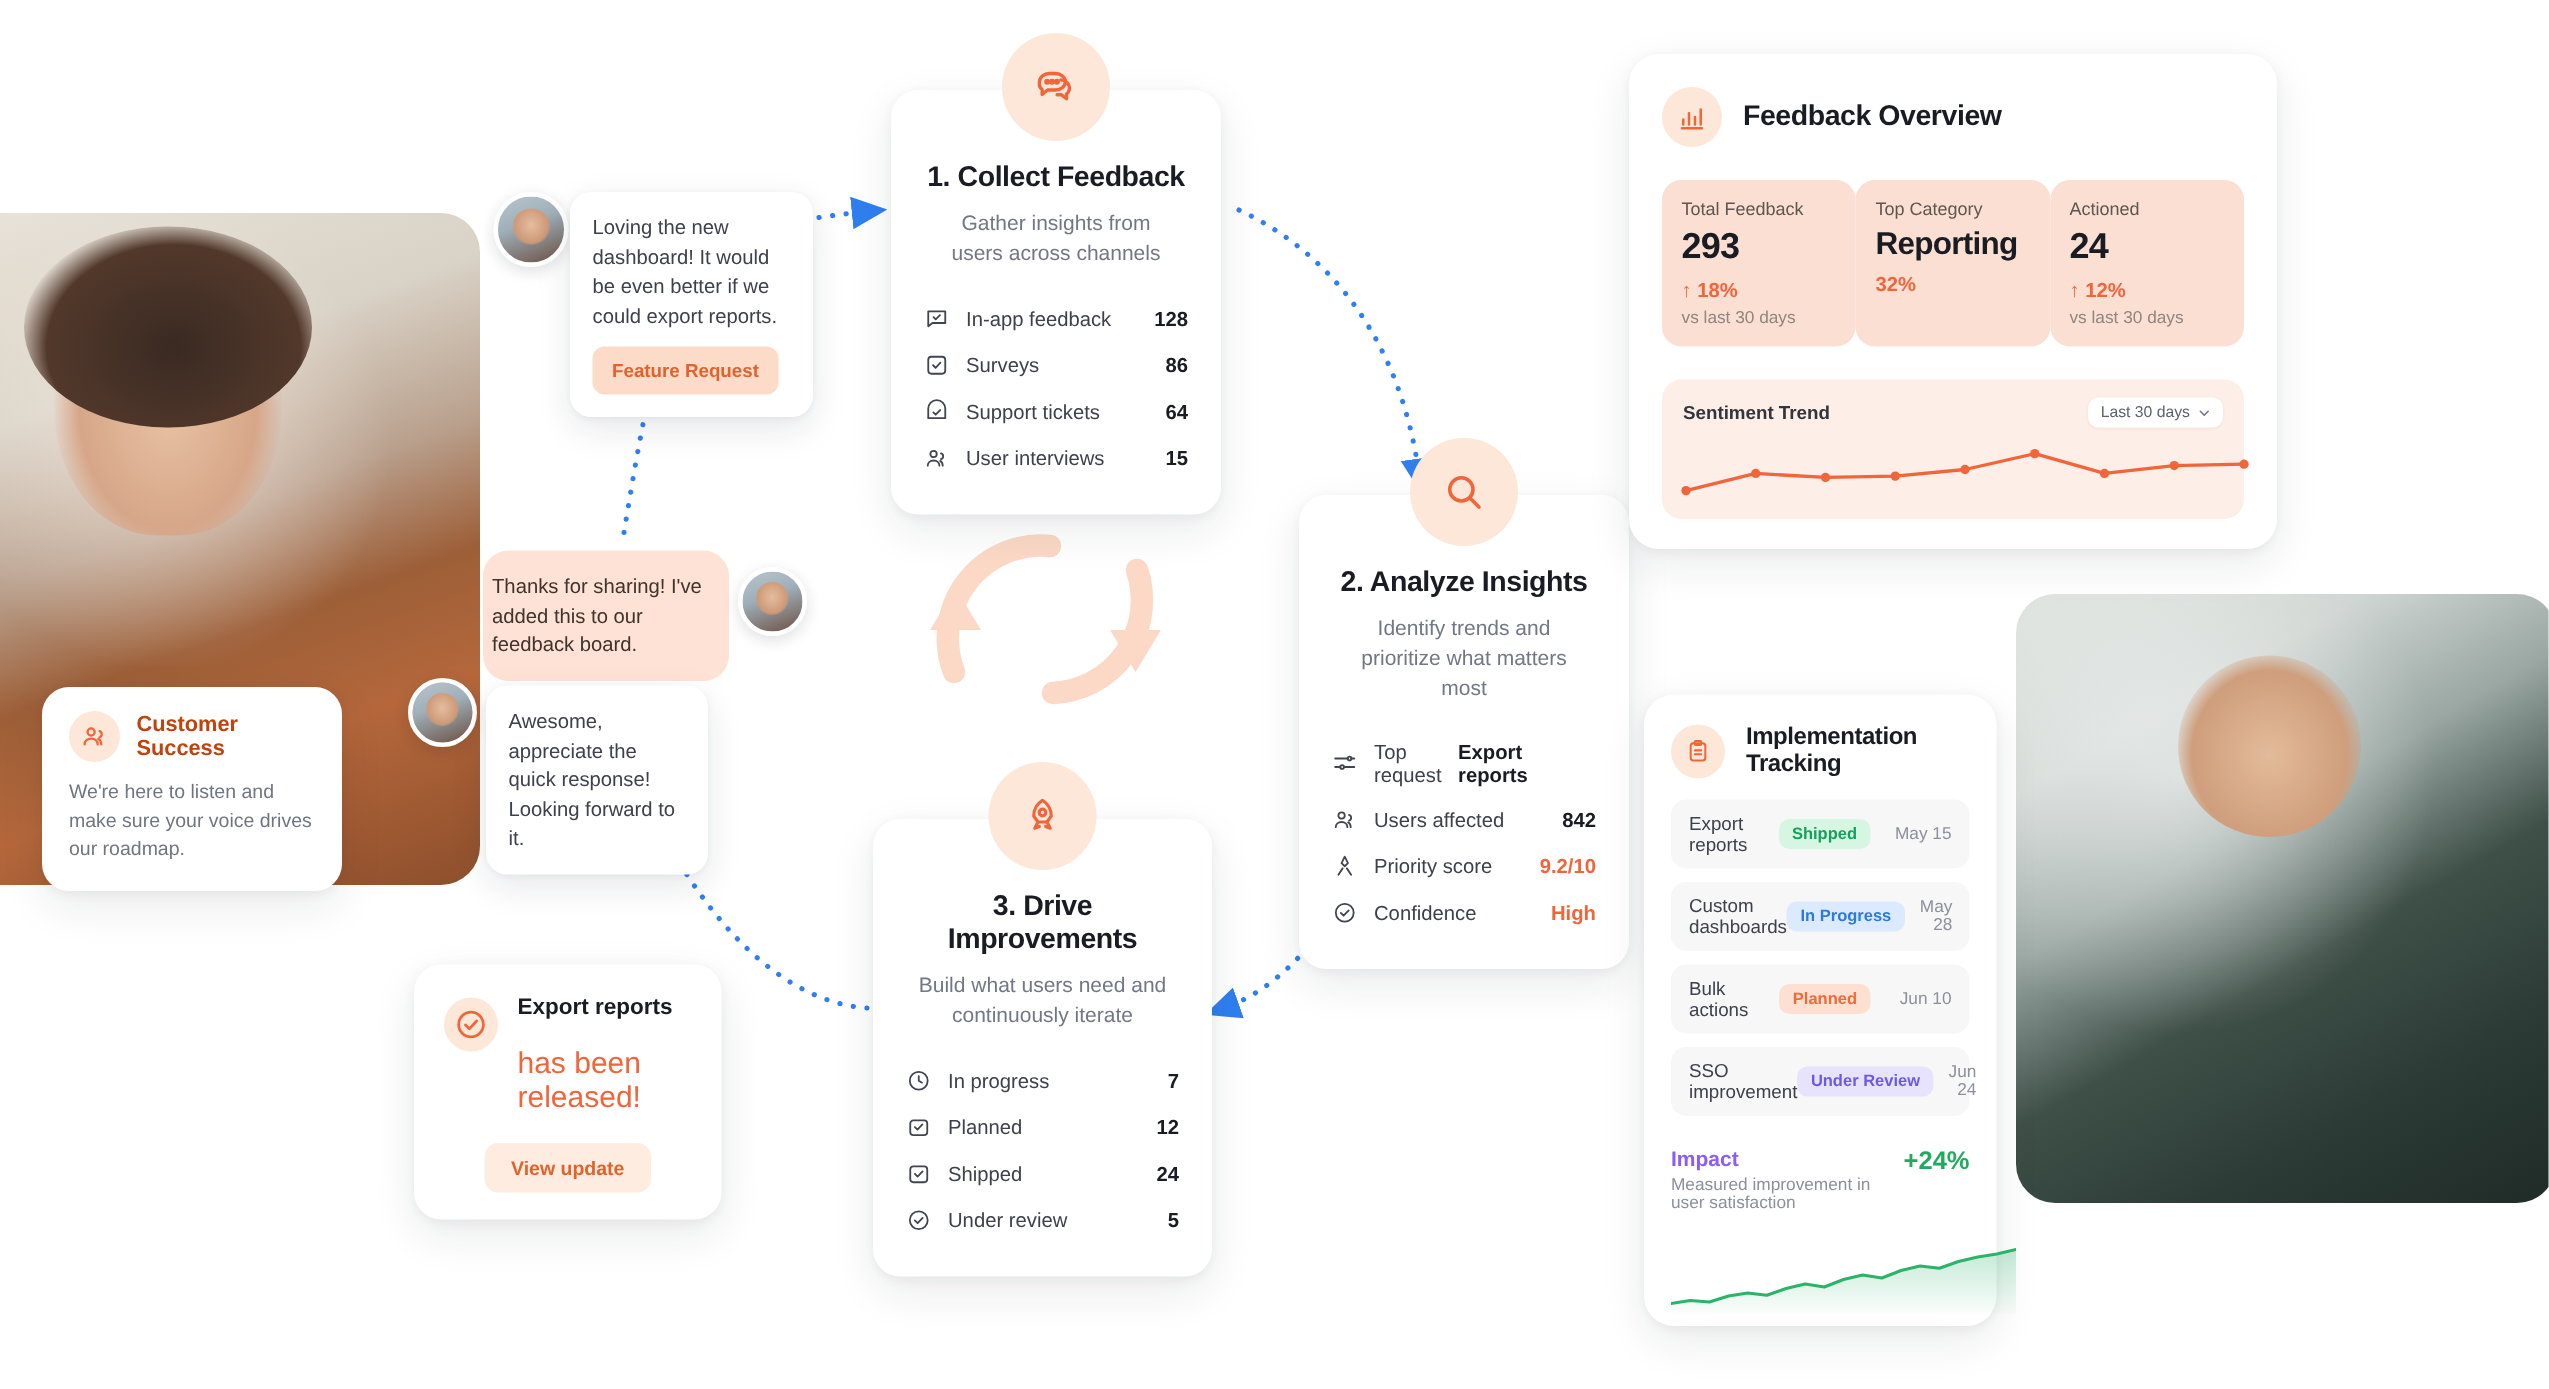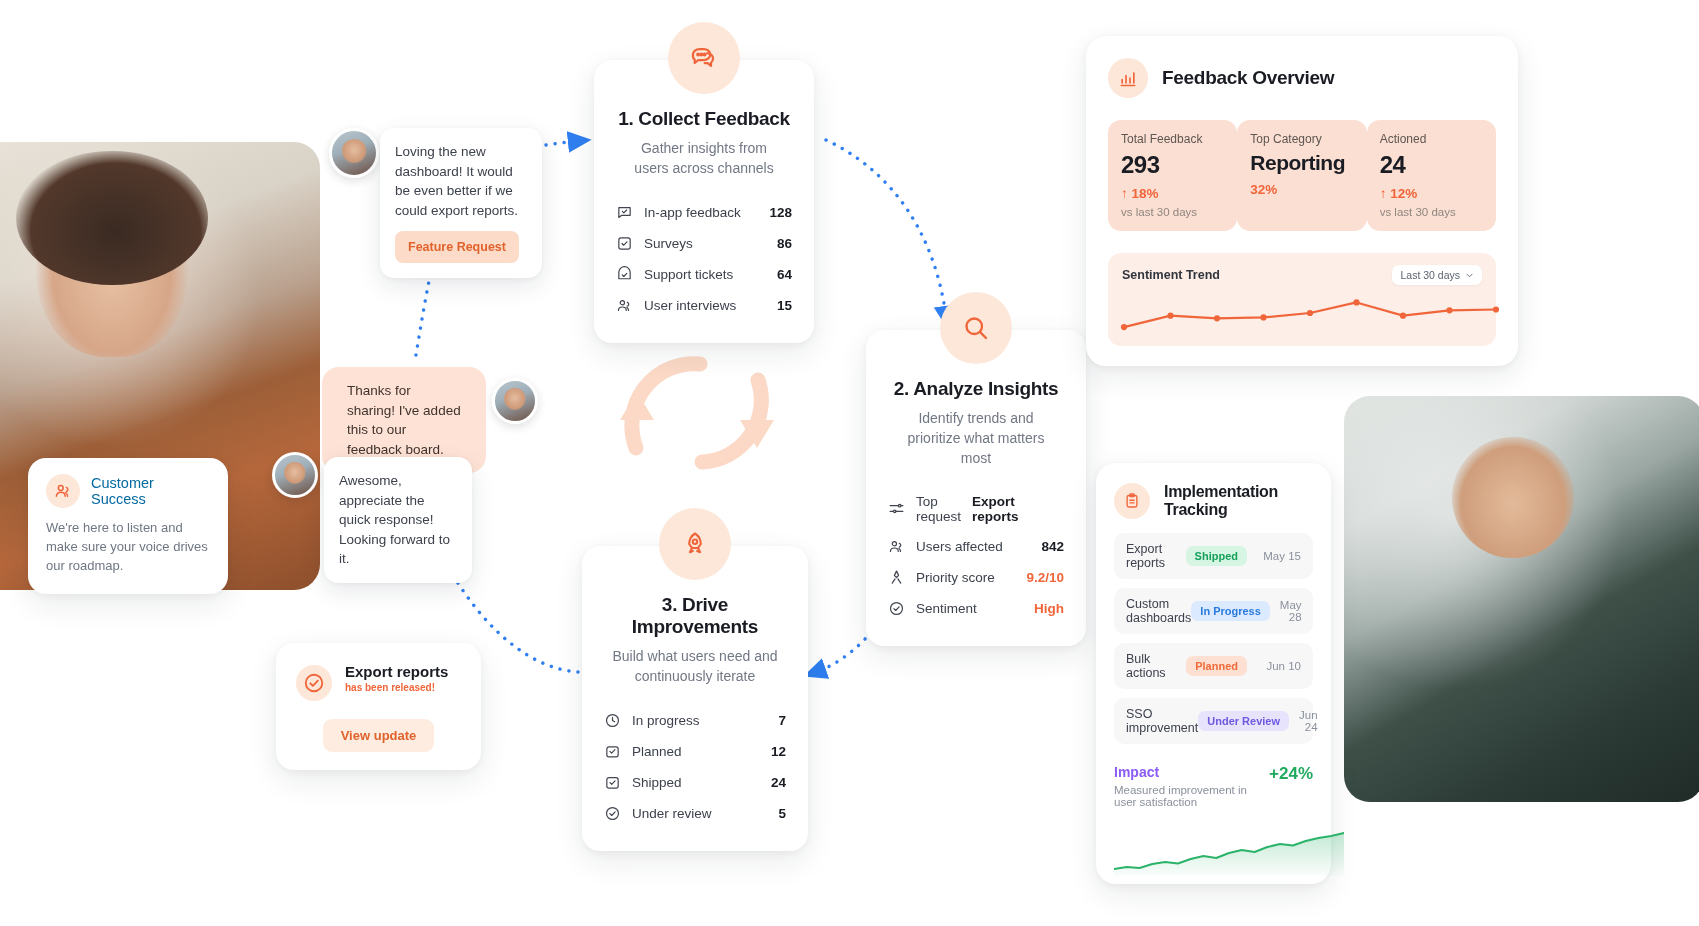--- a/index.html
+++ b/index.html
@@ -107,32 +107,32 @@
     padding: 7px 13px; margin-top: 11px;
   }
 
   
   .cs-card { left: 28px; top: 458px; width: 200px; padding: 16px 18px 18px; }
   .cs-head { display:flex; align-items:center; gap:11px; }
   .cs-badge {
     width: 34px; height: 34px; border-radius: 50%; background: #fde7d9;
     display:flex; align-items:center; justify-content:center; flex:none;
   }
-  .cs-title { font-size: 14.5px; font-weight: 400; color: #0369a1; }
+  .cs-title { font-size: 14.5px; font-weight: 700; color: #c2410c; }
   .cs-body { margin-top: 11px; font-size: 13px; line-height: 1.45; color: #6f7682; }
 
   
   .rel-card { left: 276px; top: 643px; width: 205px; padding: 20px 20px 18px; }
   .rel-head { display:flex; align-items:flex-start; gap: 13px; }
   .rel-ring {
     width: 36px; height: 36px; border-radius:50%; background:#fde7d9;
     display:flex;align-items:center;justify-content:center; flex:none; margin-top:2px;
   }
   .rel-t1 { font-size: 15px; font-weight: 700; color:#1a1c23; }
-  .rel-t2 { font-size: 10px; font-weight: 700; color:#f0653a; margin-top:2px; }
+  .rel-t2 { font-size: 20px; font-weight: 400; color:#f0653a; margin-top:18px; }
   .rel-btn {
     display:block; margin: 18px auto 0; background:#fdecdf; color:#e0622c;
     font-size: 13px; font-weight: 600; border:0; border-radius: 9px;
     padding: 9px 18px; cursor:pointer;
   }
 
   
   .dash { border-radius: 20px; }
   .dash-head { display:flex; align-items:center; gap:14px; }
   .dash-icon {
@@ -217,21 +217,21 @@
     <path d="M620,420 L637,392 L654,420 z" fill="#fbd9c6"></path>
     <path d="M774,420 L757,448 L740,420 z" fill="#fbd9c6"></path>
   </svg>
 
   <div class="avatar" style="left:329px; top:128px; width:50px; height:50px;"></div>
   <div class="bubble bubble-white" style="left:380px; top:128px; width:162px; padding:14px 15px 15px;">
     <span>Loving the new dashboard! It would be even better if we could export reports.</span>
     <span class="tag-pill">Feature Request</span>
   </div>
 
-  <div class="bubble bubble-peach" style="left:322px; top:367px; width:164px; padding:14px 25px;border-radius:17px;">
+  <div class="bubble bubble-peach" style="left:322px; top:367px; width:164px; padding:14px 6px;border-radius:17px;">
     <span>Thanks for sharing! I've added this to our feedback board.</span>
   </div>
   <div class="avatar" style="left:492px; top:378px; width:46px; height:46px;"></div>
 
   <div class="avatar" style="left:272px; top:452px; width:46px; height:46px;"></div>
   <div class="bubble bubble-white" style="left:324px; top:457px; width:148px; padding:14px 15px;">
     <span>Awesome, appreciate the quick response! Looking forward to it.</span>
   </div>
 
   <div class="card cs-card">
@@ -350,21 +350,21 @@
             <path d="M6 20l4-6M18 20l-4-6"></path>
           </svg>
         <span class="lbl">Priority score</span>
         <span class="val" style="color:#f0653a;">9.2/10</span>
       </div>
       <div class="step-row">
         <svg class="ico" viewBox="0 0 24 24" fill="none" stroke="#40454f" stroke-width="1.7" stroke-linecap="round" stroke-linejoin="round">
             <circle cx="12" cy="12" r="8.4"></circle>
             <path d="M8.3 12.2l2.6 2.6 4.8-5"></path>
           </svg>
-        <span class="lbl">Sentiment</span>
+        <span class="lbl">Confidence</span>
         <span class="val" style="color:#f0653a;">High</span>
       </div>
     </div>
   </div>
 
   <div class="card step" style="left:582px; top:546px; width:226px; padding:48px 20px 22px;">
     <div class="step-icon">
       <svg viewBox="0 0 24 24" fill="none" stroke="#f0653a" stroke-width="1.8" stroke-linecap="round" stroke-linejoin="round" style="width:28px;height:28px;">
         <path d="M12 3c3.4 2.2 5 5.6 5 9l-2.4 3.4H9.4L7 12c0-3.4 1.6-6.8 5-9z"></path>
         <circle cx="12" cy="10" r="1.9"></circle>

